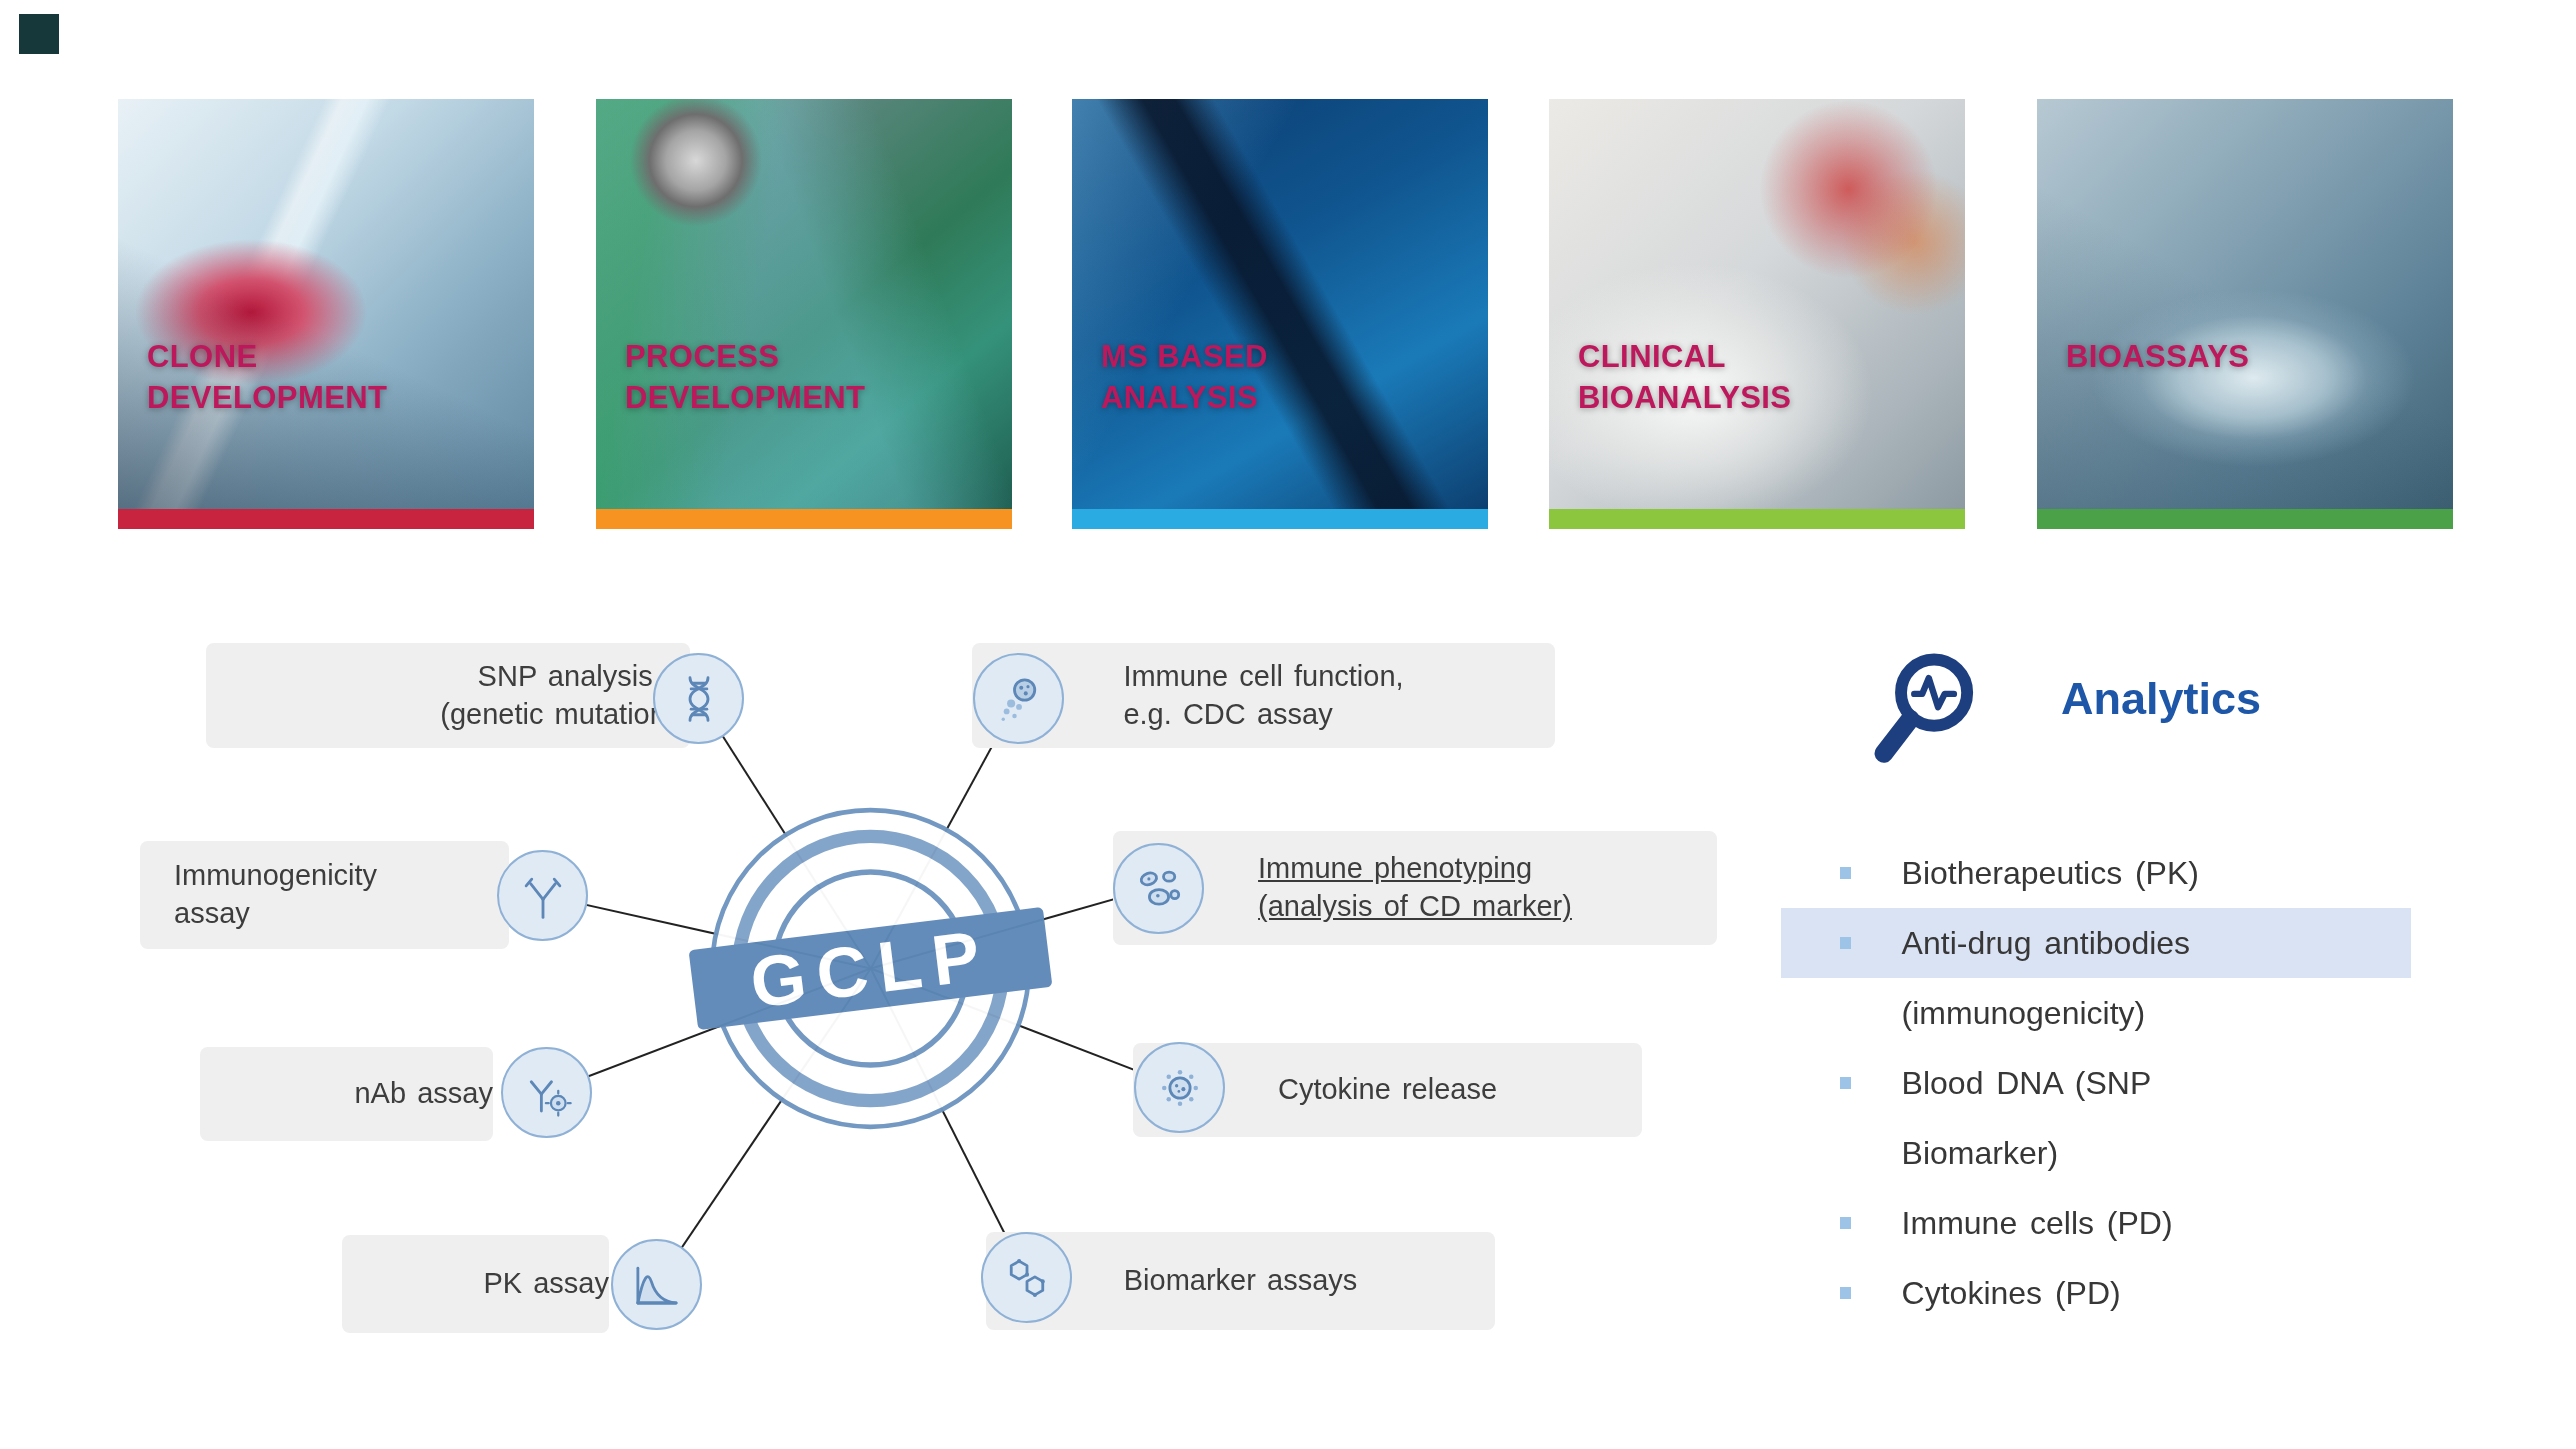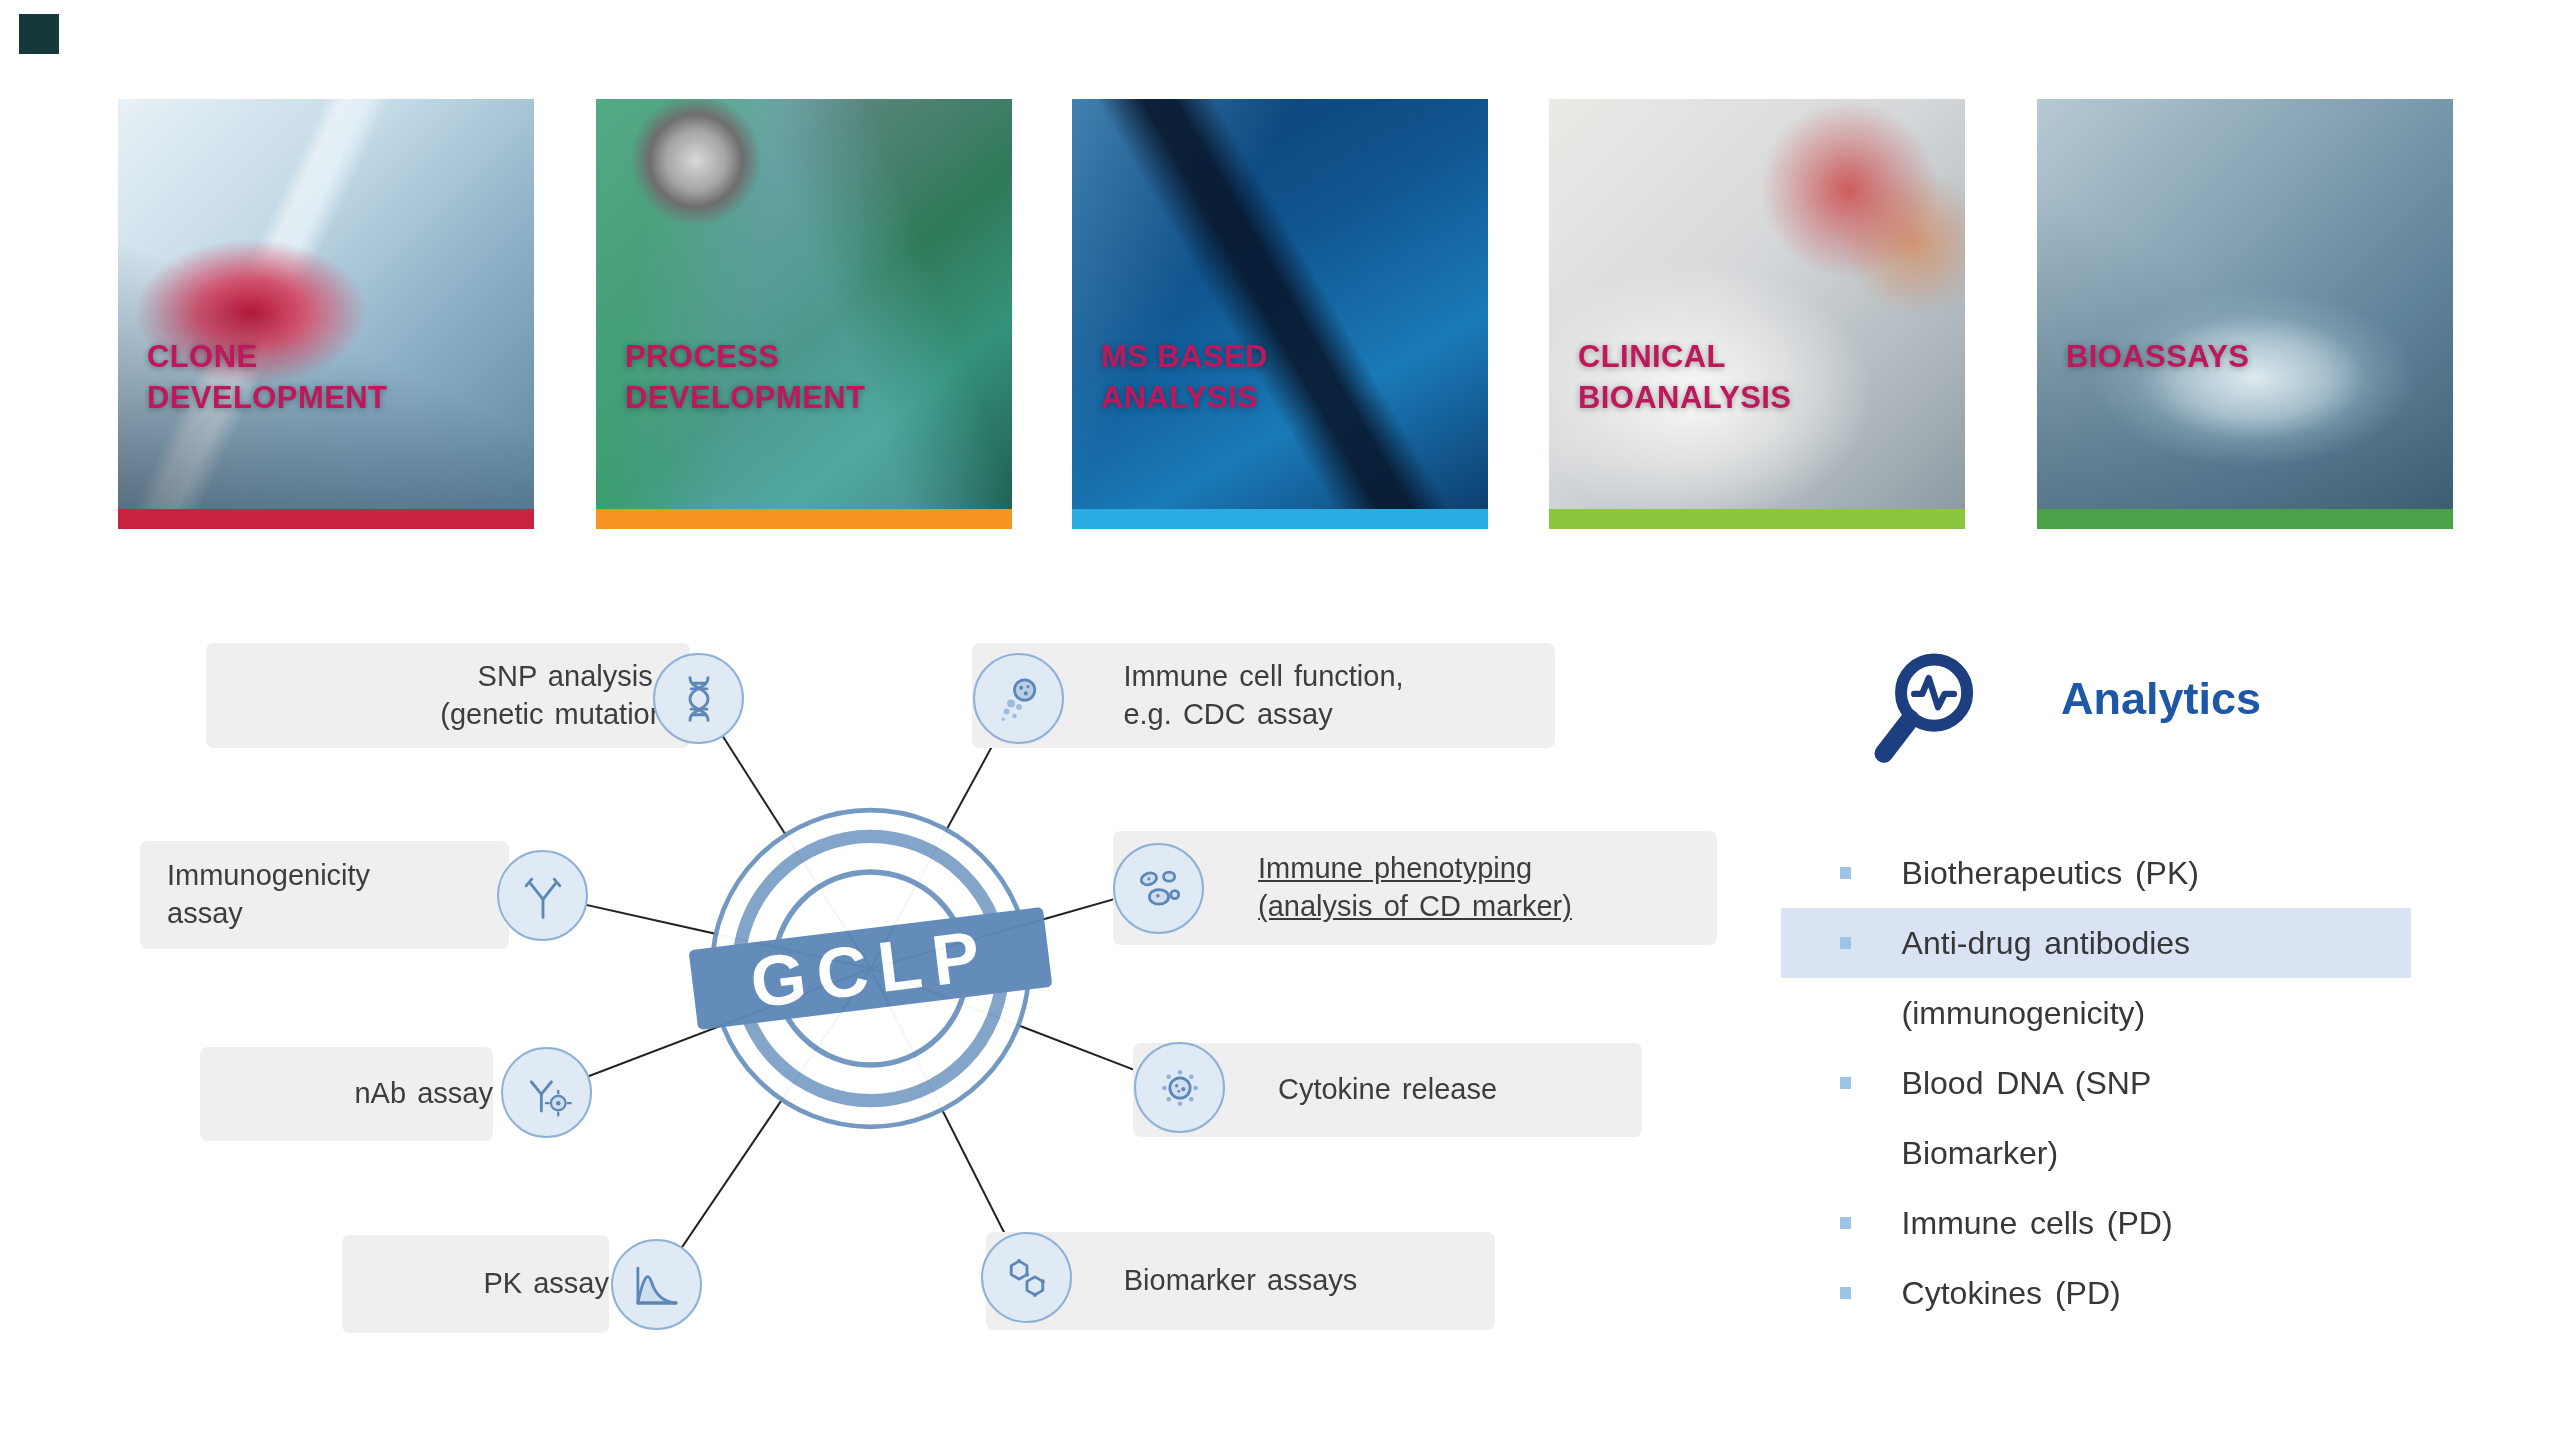--- a/index.html
+++ b/index.html
@@ -46,21 +46,21 @@
 
   
   .diagram{position:absolute;left:0;top:587px;width:1808px;height:834px;}
   .spokes{position:absolute;left:0;top:0;width:1808px;height:834px;z-index:0;}
   .node-box{
     position:absolute;background:#efefef;border-radius:7.7px;display:flex;align-items:center;
     justify-content:flex-end;z-index:1;box-sizing:border-box;
   }
   .node-label{font-size:29px;line-height:1.3;color:#3d3d3d;white-space:pre-line;word-spacing:3.1px;}
   .pad-icon{justify-content:center;}
-  .pad-text{justify-content:flex-start;padding-left:27px;}
+  .pad-text{justify-content:flex-start;padding-left:34px;}
   .node-icon{
     position:absolute;width:91px;height:91px;border-radius:50%;background:#dfeaf5;
     border:2.3px solid #8fb1d6;display:flex;align-items:center;justify-content:center;
     z-index:3;box-sizing:border-box;
   }
   .node-icon svg{width:54px;height:54px;}
   .glyph{stroke:#5c87b6;stroke-width:2.5;fill:none;stroke-linecap:round;stroke-linejoin:round;}
   .n1-box{left:206px;top:56px;width:484px;height:105px;}   .n1-icon{left:653px;top:66px;}
   .n2-box{left:972px;top:56px;width:583px;height:105px;}  .n2-icon{left:973px;top:66px;}
   .n3-box{left:140px;top:254px;width:369px;height:108px;}  .n3-icon{left:497px;top:263px;}

